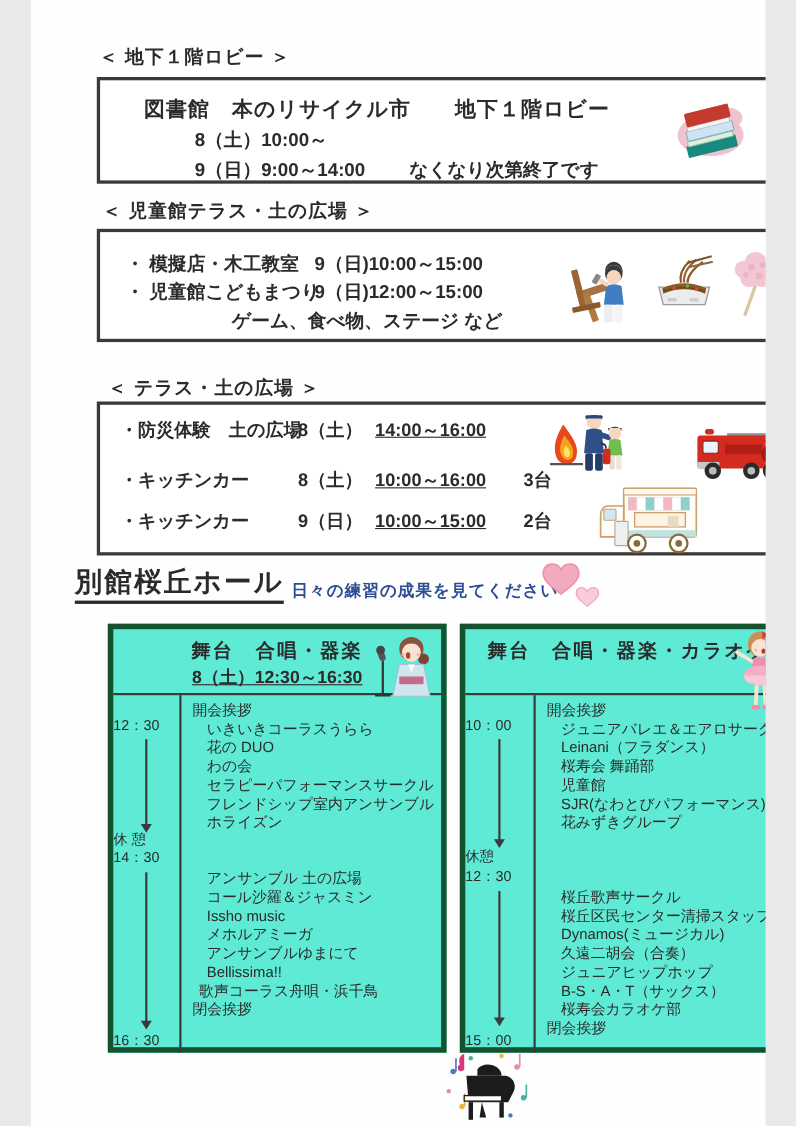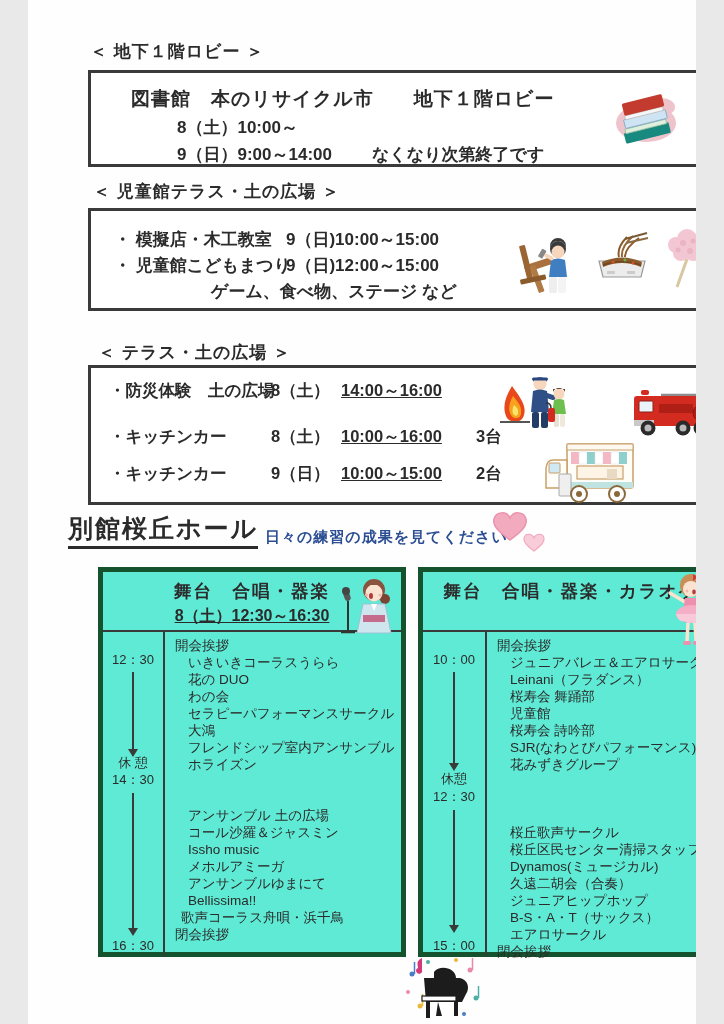--- a/index.html
+++ b/index.html
@@ -34,21 +34,21 @@
   .hall-title { font-size:25px; font-weight:800; letter-spacing:2px; border-bottom:3px solid #2b2b2b; padding-bottom:1px; white-space:nowrap; }
   .hall-tag { font-size:15px; font-weight:800; letter-spacing:1px; white-space:nowrap; }
 
   
   .sched { position:absolute; background:#5eead4; border:5px solid #14532d; }
   .sched-head { position:relative; height:60px; border-bottom:2px solid #3a3a3a; text-align:center; padding-top:7px; }
   .sched-title { font-size:17.5px; font-weight:700; letter-spacing:2px; }
   .sched-date { font-size:16px; font-weight:700; margin-top:3px;text-decoration:underline; }
   .sched-body { position:relative; display:flex; height:325px; }
   .time-col { position:relative; width:62px; border-right:2px solid #3a3a3a; flex:none; }
-  .tlabel { position:absolute; width:100%; text-align:center; font-size:13px; white-space:nowrap; }
+  .tlabel { position:absolute; width:100%; font-size:13px; white-space:nowrap; }
   .v-arrow { position:absolute; left:50%; width:2px; margin-left:-1px; background:#3a3a3a; }
   .v-arrow::after { content:""; position:absolute; bottom:-7px; left:-4px;
     border:5px solid transparent; border-top:8px solid #3a3a3a; border-bottom:none; }
   .prog-col { flex:1; padding:5px 0 0 10px; font-size:13.5px; line-height:17px; }
   .pl { height:17px; white-space:nowrap; overflow:visible; }
   .in { padding-left:13px; }
   .gap { height:17px; }
 
   .hd-icon { position:absolute; top:3px; right:5px; }
   svg { display:block; }
@@ -285,21 +285,20 @@
         <div class="tlabel" style="top:139px;">14：30</div>
         <div class="v-arrow" style="top:161px; height:136px;"></div>
         <div class="tlabel" style="top:305px;">16：30</div>
       </div>
       <div class="prog-col">
         <div class="pl">開会挨拶</div>
         <div class="pl in">いきいきコーラスうらら</div>
         <div class="pl in">花の DUO</div>
         <div class="pl in">わの会</div>
         <div class="pl in">セラピーパフォーマンスサークル</div>
-        <div class="pl in">大鴻</div>
         <div class="pl in">フレンドシップ室内アンサンブル</div>
         <div class="pl in">ホライズン</div>
         <div class="gap"></div>
           <div class="gap"></div>
         <div class="pl in">アンサンブル 土の広場</div>
         <div class="pl in">コール沙羅＆ジャスミン</div>
         <div class="pl in">Issho music</div>
         <div class="pl in">メホルアミーガ</div>
         <div class="pl in">アンサンブルゆまにて</div>
         <div class="pl in">Bellissima!!</div>
@@ -342,33 +341,32 @@
         <div class="tlabel" style="top:156px;">12：30</div>
         <div class="v-arrow" style="top:178px; height:116px;"></div>
         <div class="tlabel" style="top:305px;">15：00</div>
       </div>
       <div class="prog-col">
         <div class="pl">開会挨拶</div>
         <div class="pl in">ジュニアバレエ＆エアロサークル</div>
         <div class="pl in">Leinani（フラダンス）</div>
         <div class="pl in">桜寿会 舞踊部</div>
         <div class="pl in">児童館</div>
-        <div class="pl in">桜寿会 詩吟部</div>
         <div class="pl in">SJR(なわとびパフォーマンス)</div>
         <div class="pl in">花みずきグループ</div>
         <div class="gap"></div>
           <div class="gap"></div>
           <div class="gap"></div>
         <div class="pl in">桜丘歌声サークル</div>
         <div class="pl in">桜丘区民センター清掃スタッフ</div>
         <div class="pl in">Dynamos(ミュージカル)</div>
         <div class="pl in">久遠二胡会（合奏）</div>
         <div class="pl in">ジュニアヒップホップ</div>
         <div class="pl in">B-S・A・T（サックス）</div>
-        <div class="pl in">エアロサークル</div>
+        <div class="pl in">桜寿会カラオケ部</div>
         <div class="pl">閉会挨拶</div>
       </div>
     </div>
   </div>
 
   <div class="abs" style="left:370px; top:954px;">
     <svg width="88" height="70" viewBox="0 0 88 70">
       <g font-family="DejaVu Sans, sans-serif">
         <circle cx="14" cy="20" r="2.5" fill="#4a7bc4"></circle>
           <line x1="16.5" y1="20" x2="16.5" y2="8" stroke="#4a7bc4" stroke-width="1.5"></line>

